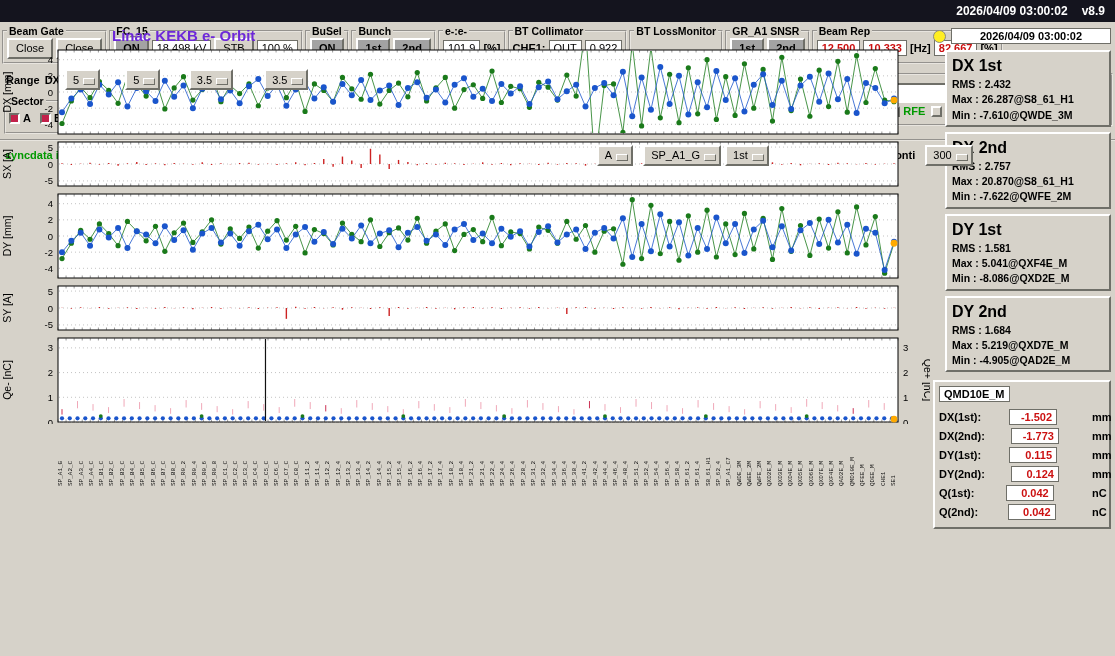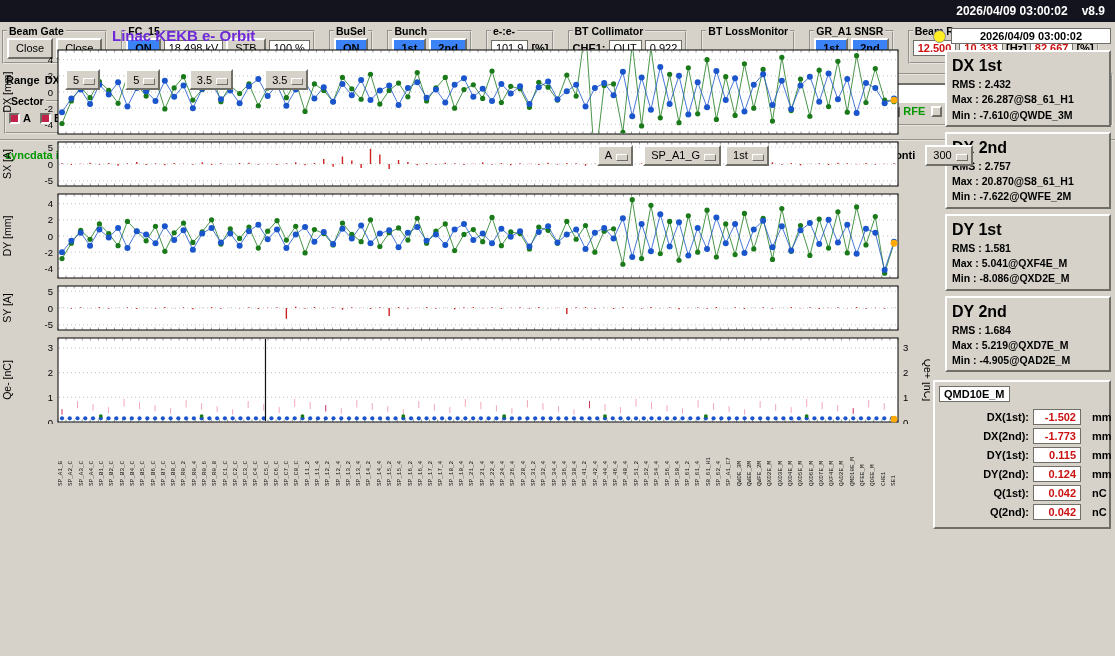--- a/index.html
+++ b/index.html
@@ -9,34 +9,34 @@
   .left-col{position:absolute;left:0;top:0;width:935px;}
   .page-title{margin:5px 0 3px 112px;color:#6d28d9;font-weight:bold;font-size:15px;height:18px;}
   .right-col{position:absolute;left:933px;top:6px;width:180px;}
   .ts-row{display:flex;align-items:center;gap:5px;margin:0 2px 6px 0;}
   .dot{width:13px;height:13px;border-radius:50%;background:#ffee22;border:1px solid #8a8a82;flex:none;}
   .tsbox{font-weight:bold;font-size:11.5px;flex:1;text-align:center;}
   .statbox{border:2px solid;border-color:#fff #6f6f68 #6f6f68 #fff;background:#d6d2c9;margin:0 2px 5px 12px;padding:2px 5px;font-weight:bold;font-size:10.5px;line-height:1.45;}
   .st-title{font-size:16px;}
   .qmd{border:2px solid;border-color:#fff #6f6f68 #6f6f68 #fff;margin:8px 2px 0 0;padding:4px;background:#d6d2c9;}
   .qmd-title{text-align:center;font-weight:bold;margin-bottom:4px;}
-  .mrow{display:flex;align-items:center;gap:4px;margin:3px 0;justify-content:flex-end;}
+  .mrow{display:flex;align-items:center;gap:4px;margin:3px 0;justify-content:space-between;}
   .mlab{font-weight:bold;}
   .mval{width:48px;text-align:right;}
   .munit{font-weight:bold;width:20px;padding-left:7px;}
   .disp{background:#fff;border:1px solid #6f6f68;padding:1px 4px;font-size:11px;display:inline-block;}
   .red{color:#cc1111;font-weight:bold;}
   .bpm{margin-left:58px;width:840px;height:58px;display:flex;justify-content:space-between;overflow:hidden;}
   .bpm span{writing-mode:vertical-rl;transform:rotate(180deg);font-size:6px;font-family:"Liberation Mono",monospace;line-height:1;color:#111;}
   fieldset{border:2px groove #e8e5df;margin:0;padding:0 3px 3px;min-inline-size:auto;}
   legend{font-weight:bold;font-size:10.5px;padding:0 2px;}
   .fs-row{display:flex;gap:3px;align-items:center;height:22px;white-space:nowrap;}
-  .ctrl1{display:flex;gap:14px;padding:3px 2px 1px;align-items:stretch;}
+  .ctrl1{display:flex;gap:2px;padding:3px 2px 1px;align-items:stretch;}
   .btn{background:#d6d2c9;border:2px solid;border-color:#fff #6f6f68 #6f6f68 #fff;font-size:11px;padding:1px 7px;font-family:inherit;height:21px;cursor:default;}
-  .btn.green{background:#3b82f6;font-weight:bold;}
+  .btn.green{background:#a3a3a3;font-weight:bold;}
   .opt{position:relative;display:inline-flex;align-items:center;background:#d6d2c9;border:2px solid;border-color:#fff #6f6f68 #6f6f68 #fff;padding:1px 19px 1px 6px;height:21px;}
   .opt::after{content:"";position:absolute;right:3px;top:7px;width:10px;height:5px;background:#d6d2c9;border:1px solid;border-color:#fff #6f6f68 #6f6f68 #fff;}
   .cb{width:11px;height:11px;display:inline-block;background:#d6d2c9;border:2px solid;border-color:#fff #6f6f68 #6f6f68 #fff;flex:none;}
   .cb.red{background:#c2214a;border-color:#6f6f68 #fff #fff #6f6f68;}
   .cb.dark{background:#8a2222;border-color:#6f6f68 #fff #fff #6f6f68;}
   .ckitem{display:inline-flex;align-items:center;gap:3px;margin-right:6px;}
   .lbl{font-weight:bold;}
   .tin{background:#fff;border:2px solid;border-color:#6f6f68 #fff #fff #6f6f68;height:20px;font-family:inherit;font-size:11px;padding:0 3px;width:140px;}
   .tin.small{width:44px;}
   .ctrl23{display:flex;align-items:flex-start;padding:3px 2px;gap:4px;}

